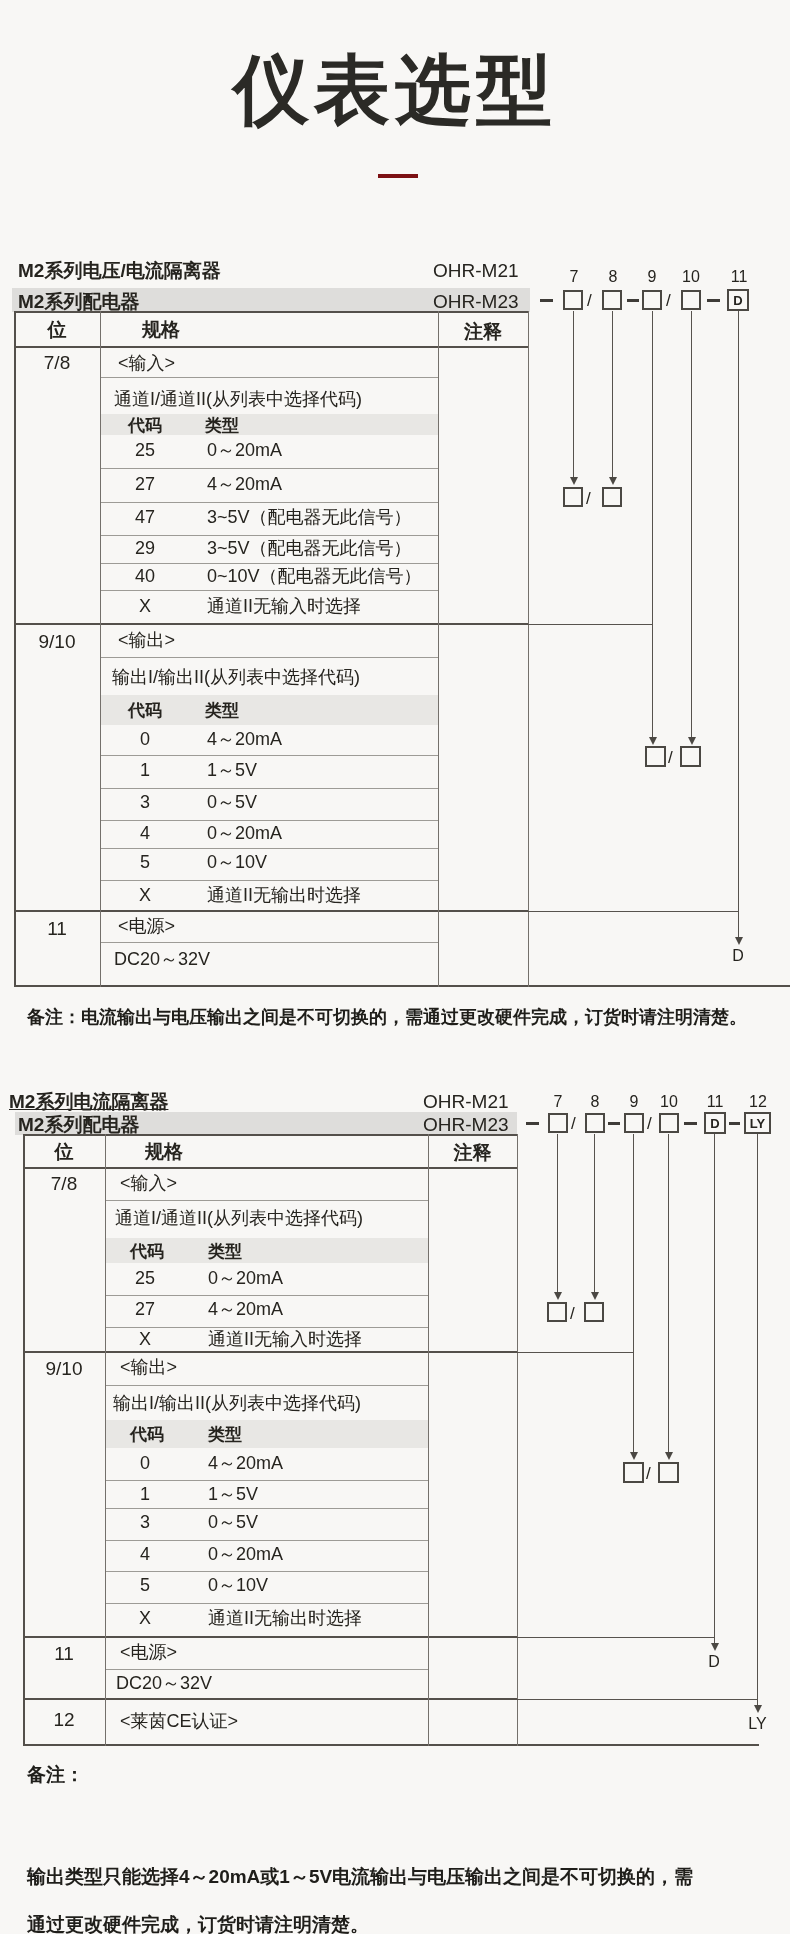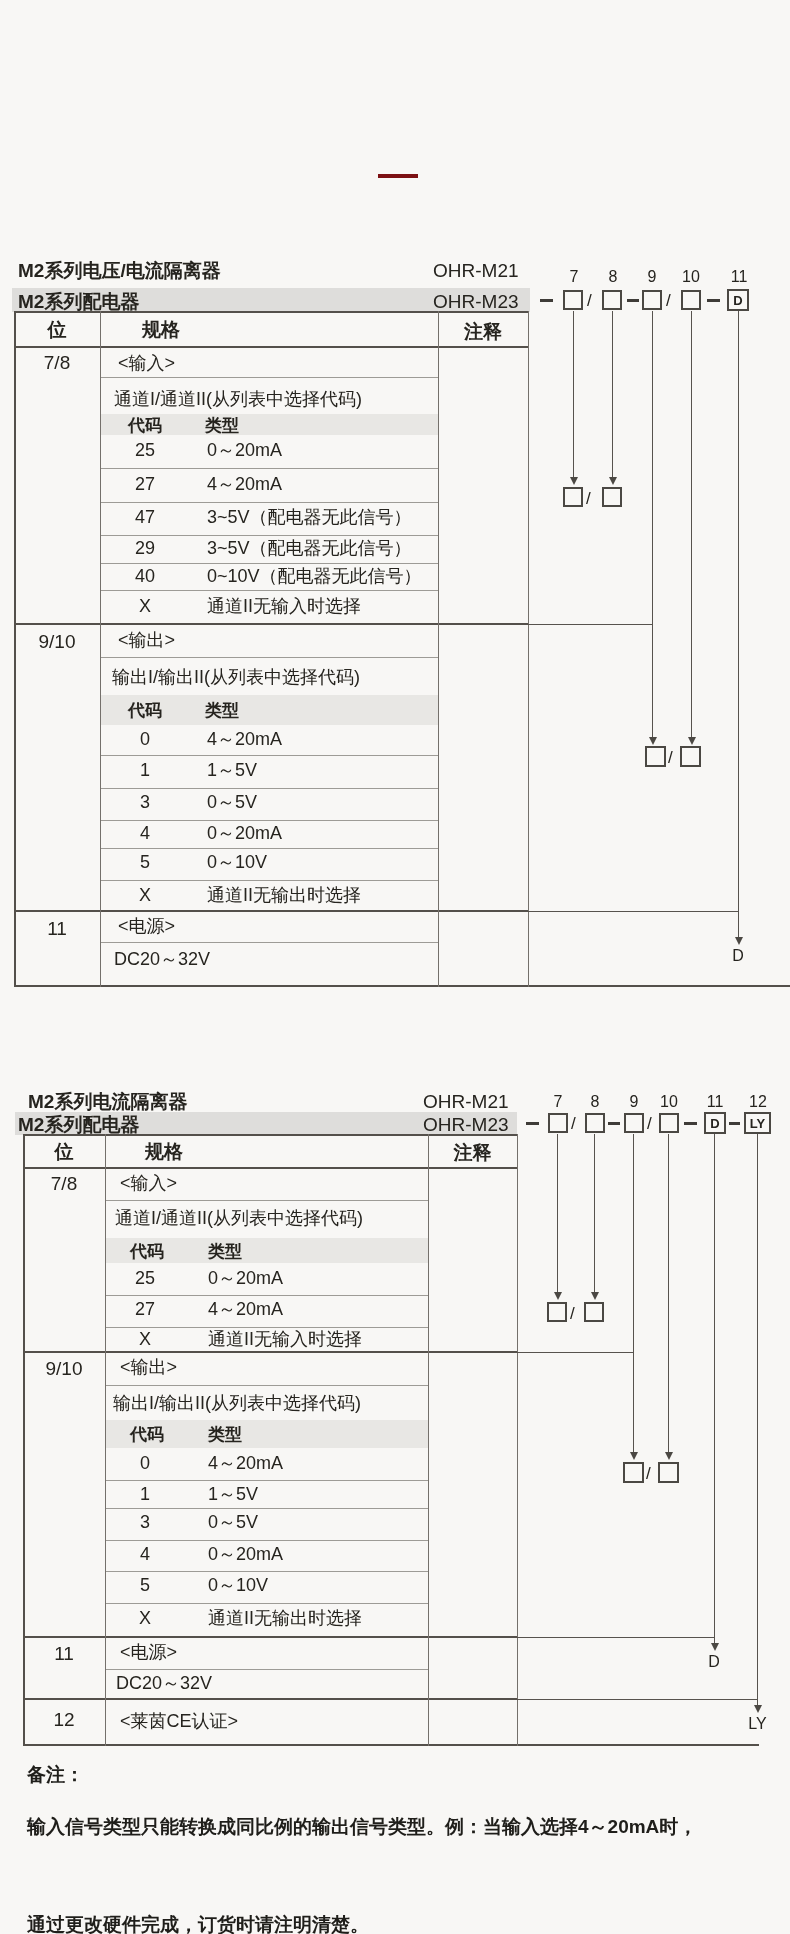--- a/index.html
+++ b/index.html
@@ -30,20 +30,21 @@
   .dash{position:absolute;height:3px;background:#3f3c38;}
   .arr{position:absolute;width:0;height:0;border-left:4px solid transparent;
        border-right:4px solid transparent;border-top:8px solid #4b4843;}
   .note{position:absolute;font-size:18px;font-weight:600;color:#1f1e1a;white-space:nowrap;}
 </style>
 </head>
 <body>
 
 <div class="page">
 
+  <div class="title">仪表选型</div>
   <div class="reddash" style="background:#7c1013;"></div>
 
   <div class="t s19 w6" style="left:18px;top:259px;">M2系列电压/电流隔离器</div>
   <div class="t s19" style="left:433px;top:259px;">OHR-M21</div>
   <div class="gray" style="left:12px;top:288px;width:518px;height:24px;"></div>
   <div class="t s19 w6" style="left:18px;top:290px;">M2系列配电器</div>
   <div class="t s19" style="left:433px;top:290px;">OHR-M23</div>
 
   <div class="t s16 c" style="left:566px;top:267px;width:16px;">7</div>
   <div class="t s16 c" style="left:605px;top:267px;width:16px;">8</div>
@@ -148,22 +149,23 @@
   <div class="he" style="left:528px;top:911px;width:211px;"></div>
 
   <div class="box" style="left:563px;top:487px;"></div>
   <div class="slash" style="left:586px;top:489px;">/</div>
   <div class="box" style="left:602px;top:487px;"></div>
   <div class="box" style="left:645px;top:746px;width:21px;height:21px;"></div>
   <div class="slash" style="left:668px;top:748px;">/</div>
   <div class="box" style="left:680px;top:746px;width:21px;height:21px;"></div>
   <div class="t s16 c" style="left:728px;top:946px;width:20px;">D</div>
 
-
-  <div class="t s19 w6" style="left:28px;top:1090px;">M2系列电流隔离器</div>
+  <div class="note s17" style="left:27px;top:1005px;">备注：电流输出与电压输出之间是不可切换的，需通过更改硬件完成，订货时请注明清楚。</div>
+
+  <div class="t s19 w6" style="left:9px;top:1090px;text-decoration:underline;">M2系列电流隔离器</div>
   <div class="t s19" style="left:423px;top:1090px;">OHR-M21</div>
   <div class="gray" style="left:15px;top:1112px;width:502px;height:23px;"></div>
   <div class="t s19 w6" style="left:18px;top:1113px;">M2系列配电器</div>
   <div class="t s19" style="left:423px;top:1113px;">OHR-M23</div>
 
   <div class="t s16 c" style="left:550px;top:1092px;width:16px;">7</div>
   <div class="t s16 c" style="left:587px;top:1092px;width:16px;">8</div>
   <div class="t s16 c" style="left:626px;top:1092px;width:16px;">9</div>
   <div class="t s16 c" style="left:659px;top:1092px;width:20px;">10</div>
   <div class="t s16 c" style="left:704px;top:1092px;width:22px;">11</div>
@@ -267,16 +269,16 @@
   <div class="box" style="left:547px;top:1302px;"></div>
   <div class="slash" style="left:570px;top:1304px;">/</div>
   <div class="box" style="left:584px;top:1302px;"></div>
   <div class="box" style="left:623px;top:1462px;width:21px;height:21px;"></div>
   <div class="slash" style="left:646px;top:1464px;">/</div>
   <div class="box" style="left:658px;top:1462px;width:21px;height:21px;"></div>
   <div class="t s16 c" style="left:705px;top:1652px;width:18px;">D</div>
   <div class="t s16 c" style="left:744px;top:1714px;width:27px;">LY</div>
 
   <div class="note s19" style="left:27px;top:1762px;font-size:19px;">备注：</div>
-  <div class="note" style="left:27px;top:1814px;font-size:19px;">输入信号类型只能转换成同比例的输出信号类型。例：当输入选择4～20mA时，</div>
+  <div class="note" style="left:27px;top:1864px;font-size:19px;">输出类型只能选择4～20mA或1～5V电流输出与电压输出之间是不可切换的，需</div>
   <div class="note" style="left:27px;top:1912px;font-size:19px;">通过更改硬件完成，订货时请注明清楚。</div>
 
 </div>
 
 </body></html>

